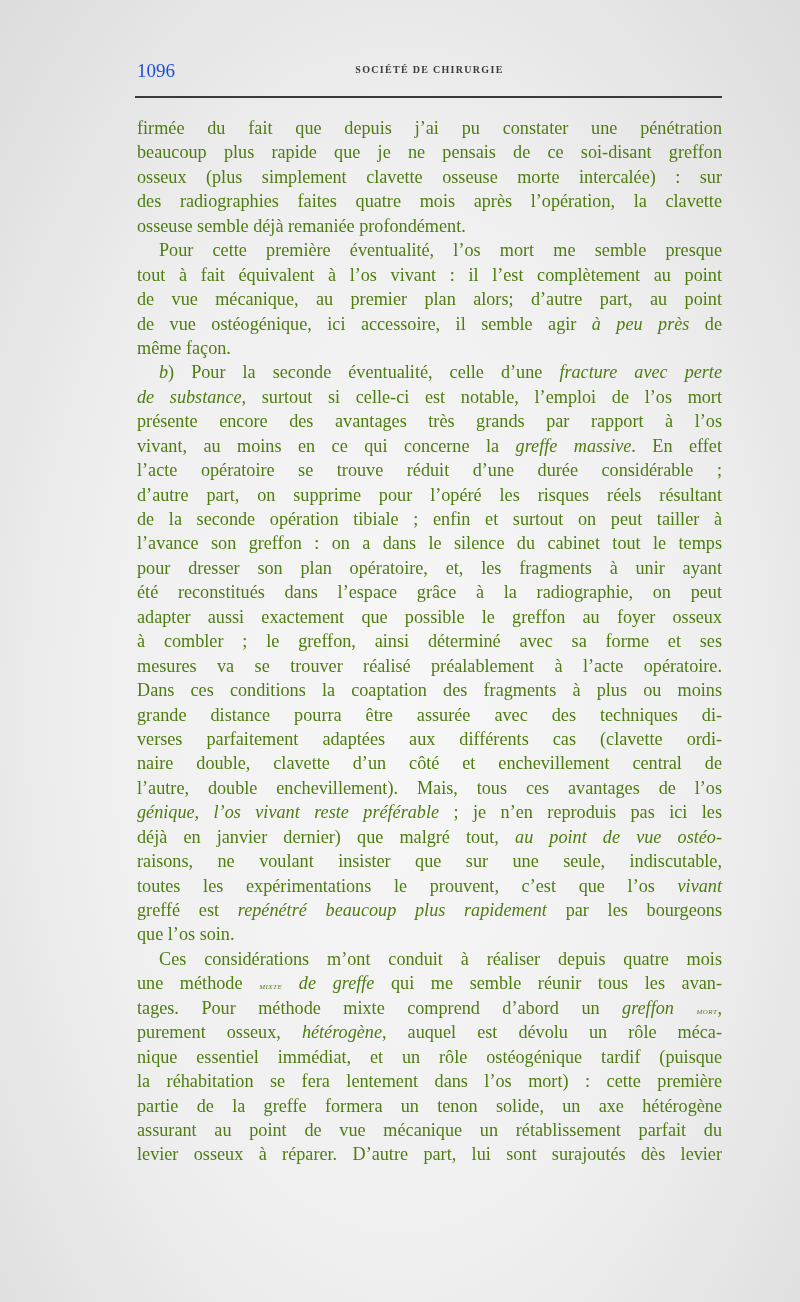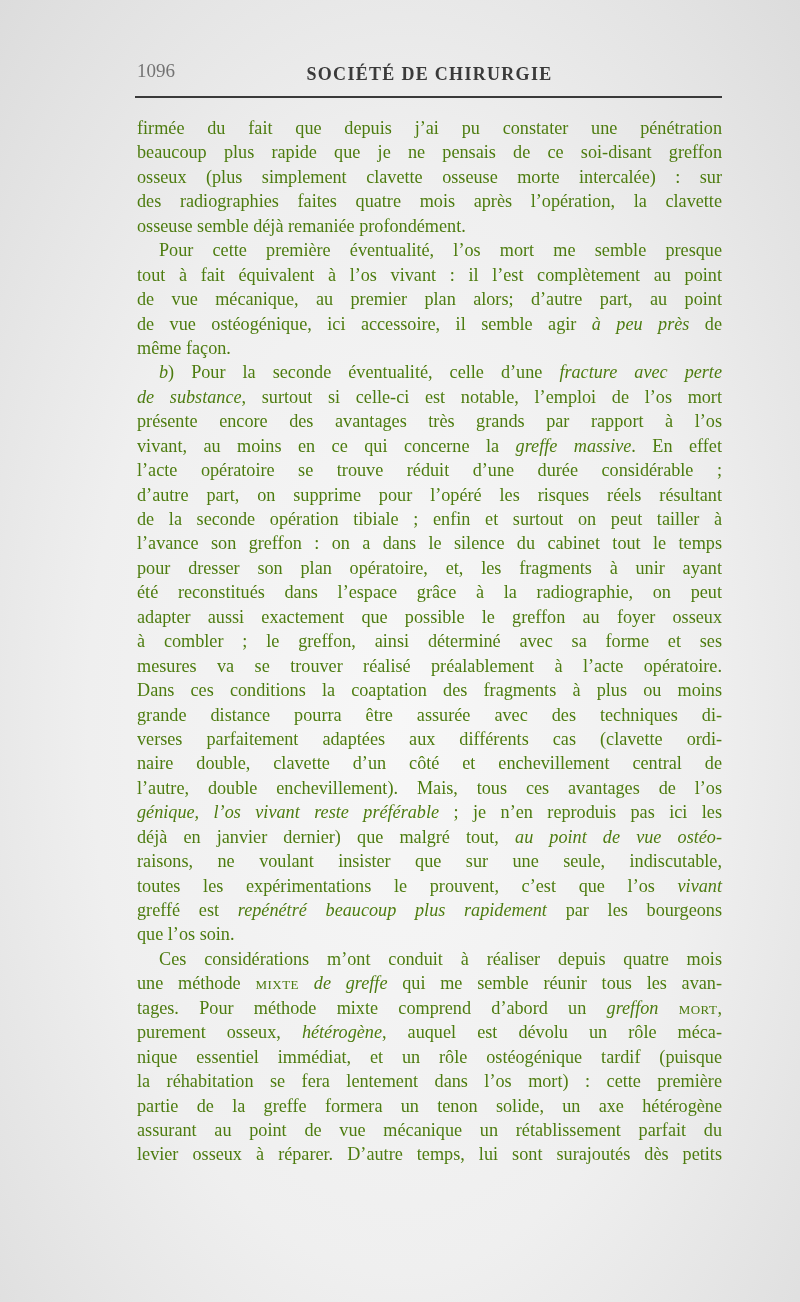--- a/index.html
+++ b/index.html
@@ -11,43 +11,43 @@
     font-family: "DejaVu Serif", "Liberation Serif", serif;
     color: #2a2a2a;
     position: relative;
   }
   .page { position: absolute; left: 0; top: 0; width: 800px; height: 1302px; }
   .running-head {
     position: absolute; left: 137px; top: 60px; width: 585px; height: 24px;
   }
   .page-number {
     position: absolute; left: 0; top: 0;
-    font-family: "Liberation Serif", serif; font-size: 19px; color: #737373;
+    font-family: "Liberation Serif", serif; font-size: 19px; color: #1d4ed8;
   }
   .running-title {
     position: absolute; left: 0; right: 0; top: 4px; text-align: center;
-    font-family: "Liberation Serif", serif; font-size: 18px; letter-spacing: 1.3px;
+    font-family: "Liberation Serif", serif; font-size: 10px; letter-spacing: 1.3px;
     color: #3a3a3a; font-weight: bold;
   }
   .rule {
     position: absolute; left: 135px; top: 96px; width: 587px; height: 2px;
     background: #3a3a3a;
   }
   .text-block {
     position: absolute; left: 137px; top: 116px; width: 585px;
   }
   .line {
     height: 24.45px; line-height: 24.45px; white-space: nowrap;
     font-family: "Liberation Serif", serif; font-size: 18.2px; color: #4d7c0f;
     text-align: justify; text-align-last: justify;
   }
   .line.last { text-align-last: left; }
   .line.indent { padding-left: 22px; }
   .line span.it { font-style: italic; }
-  .line span.sc { font-variant: small-caps; font-size: 19px; letter-spacing: 0.5px; }
+  .line span.sc { font-variant: small-caps; font-size: 10px; letter-spacing: 0.5px; font-style: italic; }
 </style>
 </head>
 <body>
 
 <div class="page">
   <div class="running-head">
     <span class="page-number">1096</span>
     <div class="running-title">SOCIÉTÉ DE CHIRURGIE</div>
   </div>
   <div class="rule"></div>
@@ -87,15 +87,15 @@
       <div class="line"><span>greffé est </span><span class="it">repénétré beaucoup plus rapidement</span><span> par les bourgeons</span></div>
       <div class="line last"><span>que l’os soin.</span></div>
       <div class="line indent"><span>Ces considérations m’ont conduit à réaliser depuis quatre mois</span></div>
       <div class="line"><span>une méthode </span><span class="sc">mixte</span><span> </span><span class="it">de greffe</span><span> qui me semble réunir tous les avan-</span></div>
       <div class="line"><span>tages. Pour méthode mixte comprend d’abord un </span><span class="it">greffon</span><span> </span><span class="sc">mort</span><span>,</span></div>
       <div class="line"><span>purement osseux, </span><span class="it">hétérogène</span><span>, auquel est dévolu un rôle méca-</span></div>
       <div class="line"><span>nique essentiel immédiat, et un rôle ostéogénique tardif (puisque</span></div>
       <div class="line"><span>la réhabitation se fera lentement dans l’os mort) : cette première</span></div>
       <div class="line"><span>partie de la greffe formera un tenon solide, un axe hétérogène</span></div>
       <div class="line"><span>assurant au point de vue mécanique un rétablissement parfait du</span></div>
-      <div class="line"><span>levier osseux à réparer. D’autre temps, lui sont surajoutés dès petits</span></div>
+      <div class="line"><span>levier osseux à réparer. D’autre part, lui sont surajoutés dès levier</span></div>
     </div>
 </div>
 
 </body></html>

